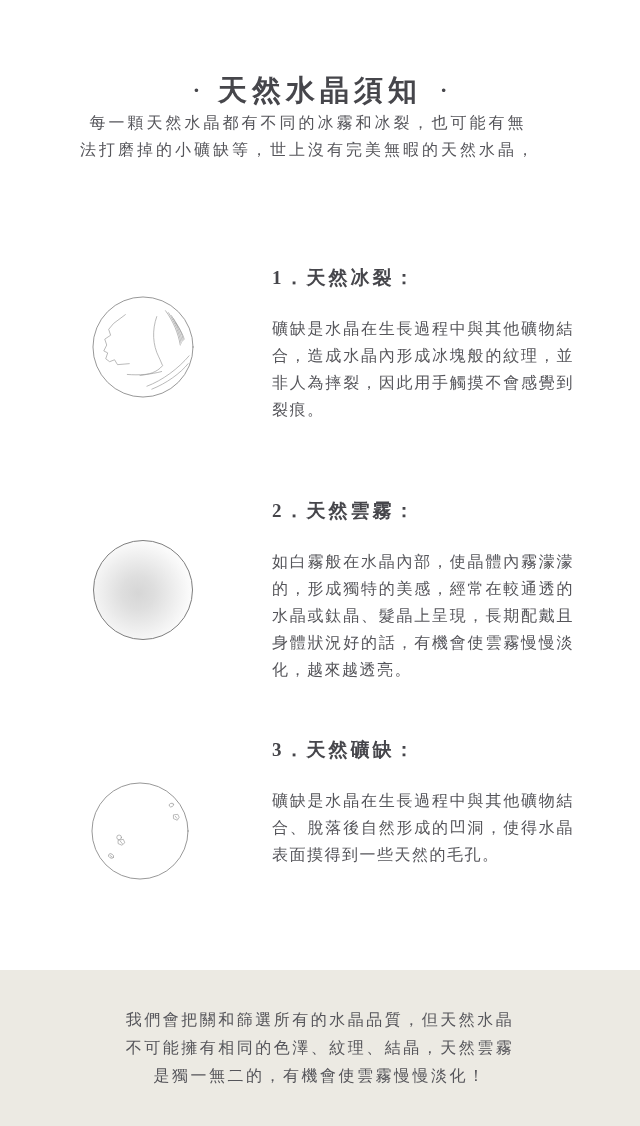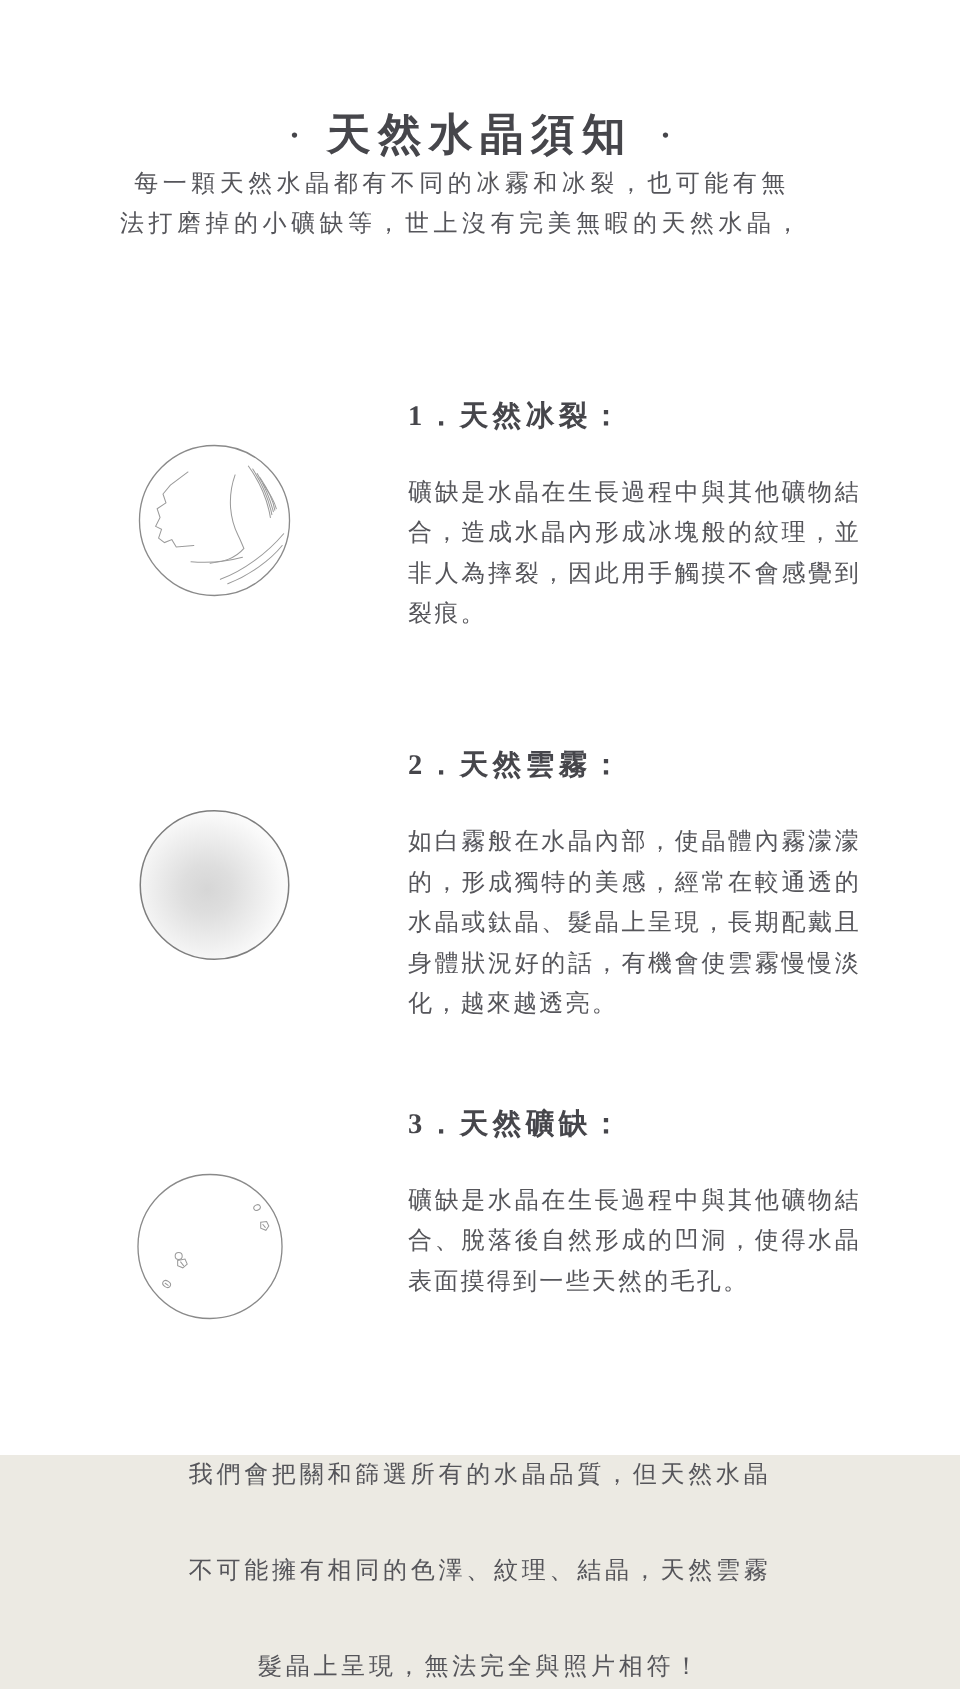--- a/index.html
+++ b/index.html
@@ -96,21 +96,21 @@
   
   .footer {
     position: absolute;
     left: 0;
     top: 970px;
     width: 640px;
     height: 156px;
     background: #eceae3;
     display: flex;
     flex-direction: column;
-    justify-content: space-between;
+    justify-content: center;
     align-items: center;
   }
   .footer .f-line {
     font-size: 16px;
     line-height: 28px;
     letter-spacing: 2.5px;
     color: #55555a;
     text-align: center;
   }
 
@@ -183,16 +183,16 @@
     </svg>
   </div>
   <div class="sec-text sec-3">
     <h2>3．天然礦缺：</h2>
     <p>礦缺是水晶在生長過程中與其他礦物結合、脫落後自然形成的凹洞，使得水晶表面摸得到一些天然的毛孔。</p>
   </div>
 
   <footer class="footer">
     <div class="f-line">我們會把關和篩選所有的水晶品質，但天然水晶</div>
     <div class="f-line">不可能擁有相同的色澤、紋理、結晶，天然雲霧</div>
-    <div class="f-line">髮晶上呈現，無法完全與照片相符！</div>
+    <div class="f-line">是獨一無二的，有機會使雲霧慢慢淡化！</div>
   </footer>
 
 </div>
 
 </body></html>

